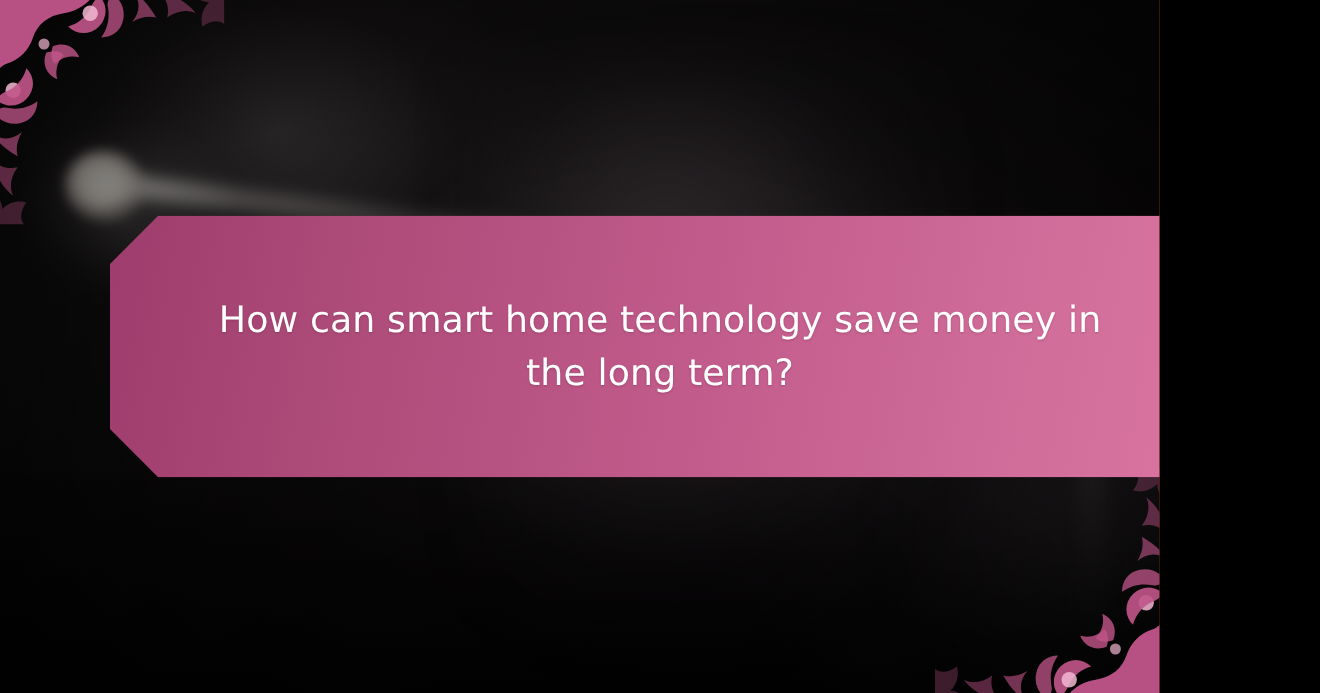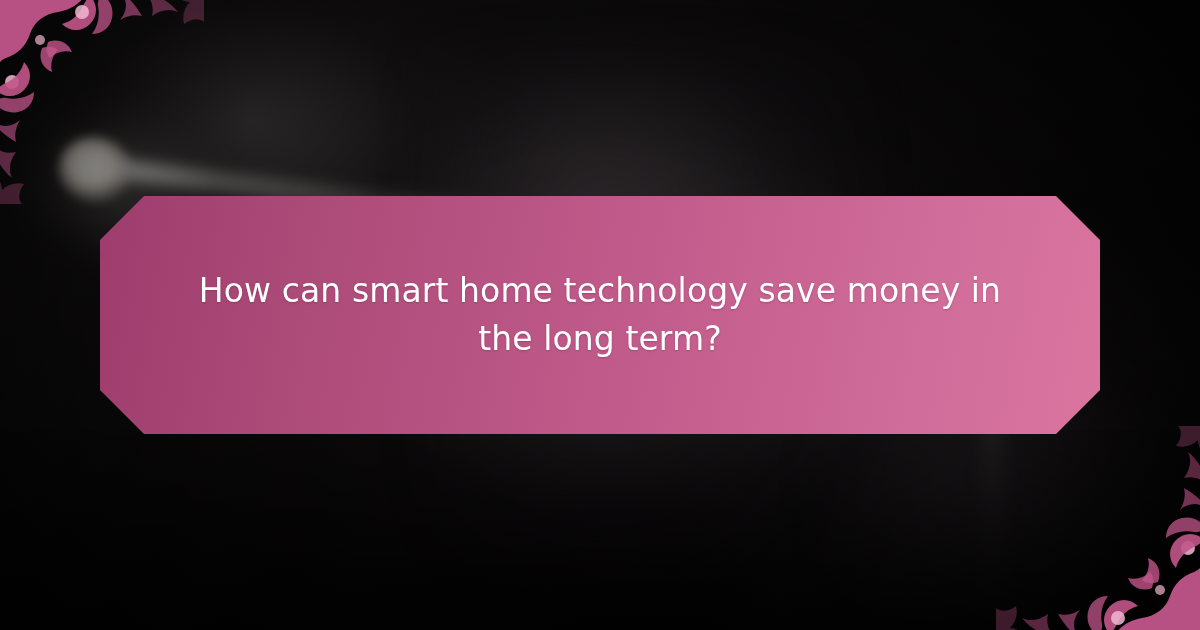--- a/index.html
+++ b/index.html
@@ -9,24 +9,25 @@
   }
   body {
     width: 1200px;
     height: 630px;
     overflow: hidden;
     font-family: "DejaVu Sans", sans-serif;
   }
 
   #canvas {
     position: relative;
-    width: 1200px;
+    width: 1028px;
     height: 630px;
     overflow: hidden;
     background: #c2410c;
+    padding-left: 26px;
   }
 
   
   .bg-base {
     position: absolute;
     inset: 0;
     background:
       radial-gradient(ellipse 360px 260px at 250px 120px, rgba(90,84,86,0.55) 0%, rgba(40,36,38,0.25) 45%, rgba(0,0,0,0) 72%),
       radial-gradient(ellipse 520px 420px at 640px 300px, rgba(52,47,50,0.45) 0%, rgba(20,18,20,0.2) 55%, rgba(0,0,0,0) 80%),
       radial-gradient(ellipse 420px 380px at 980px 470px, rgba(45,40,43,0.4) 0%, rgba(0,0,0,0) 75%),

